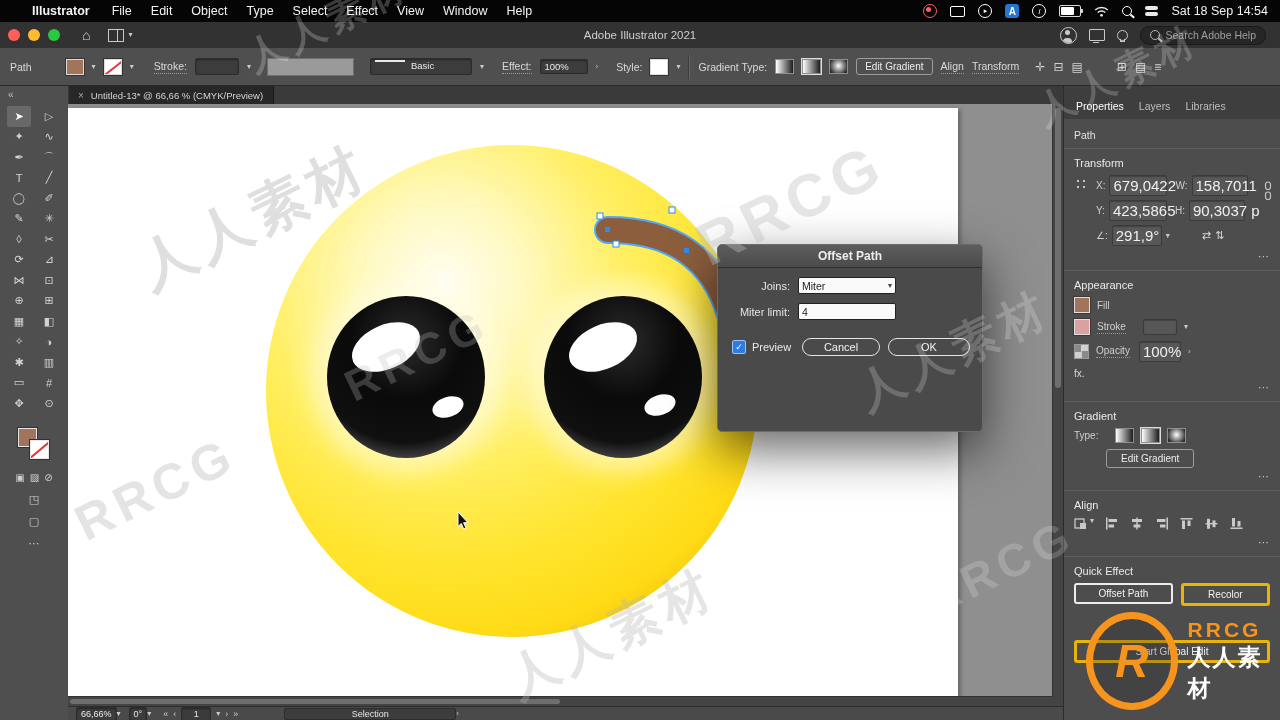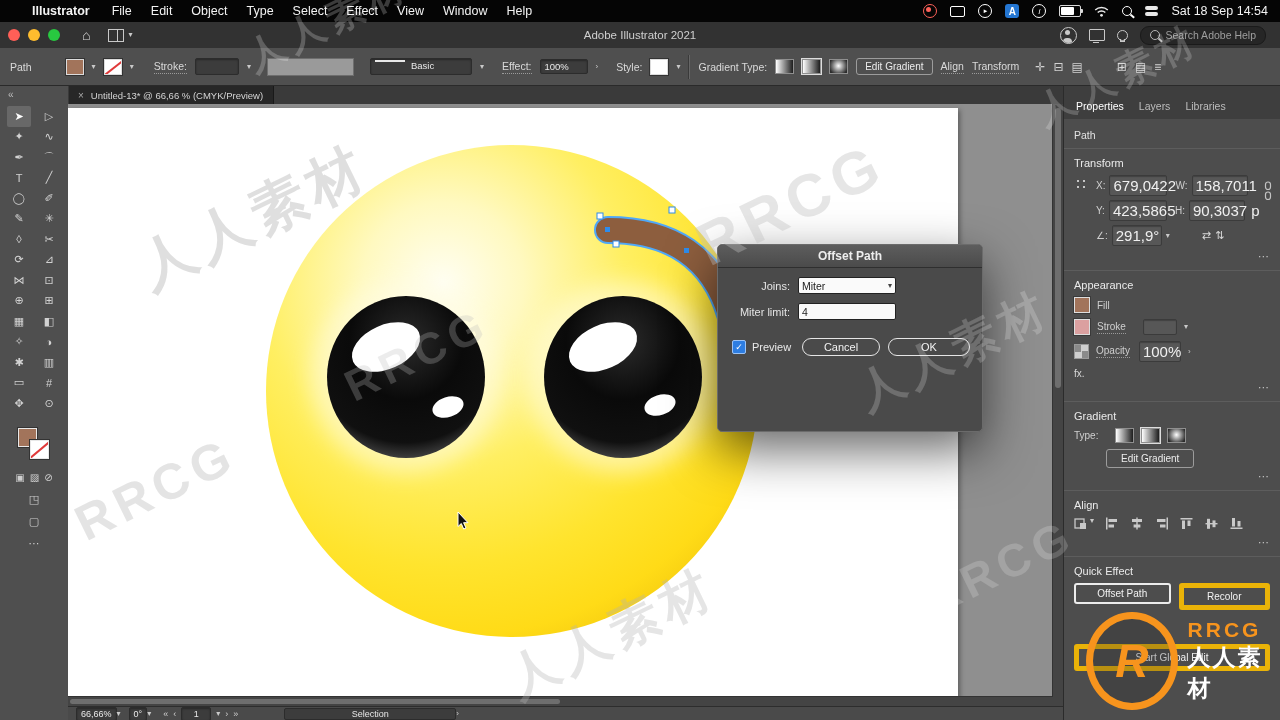--- a/index.html
+++ b/index.html
@@ -108,21 +108,21 @@
          padding:1px 3px;box-shadow:inset 0 1px 1px rgba(0,0,0,.25);white-space:nowrap;}
   .trow{display:flex;align-items:center;gap:4px;margin:4px 0 4px 22px;}
   .refgrid{position:absolute;left:0;top:2px;width:15px;height:15px;
            background-image:radial-gradient(#c6c6c6 1px,transparent 1.4px);background-size:6px 6px;background-position:1px 1px;}
   .chain{position:absolute;right:-4px;top:6px;}
   .arow{display:flex;align-items:center;gap:7px;margin:6px 0;}
   .psw{width:14px;height:14px;border:1px solid #dedede;box-shadow:0 0 0 1px #3a3a3a;}
   .checker{width:13px;height:13px;border:1px solid #9a9a9a;
            background:conic-gradient(#cfcfcf 25%,#8a8a8a 0 50%,#cfcfcf 0 75%,#8a8a8a 0);}
   .alicon{display:inline-block;}
-  .qabtn{border:5px solid #eab308;border-radius:3px;color:#f2f2f2;font-size:10px;padding:3px 0;text-align:center;white-space:nowrap;}
+  .qabtn{border:3px solid #eab308;border-radius:3px;color:#f2f2f2;font-size:10px;padding:3px 0;text-align:center;white-space:nowrap;}
   .qabtn.hl{border:2px solid #ececec;}
   .editgrad{border:1px solid #9c9c9c;border-radius:3px;color:#ececec;font-size:10px;padding:3px 14px;display:inline-block;margin-left:32px;}
   
   .dialog{left:717px;top:244px;width:264px;height:186px;background:#4a4a4a;border:1px solid #6b6b6b;border-radius:5px;
           box-shadow:0 18px 50px rgba(0,0,0,.6);z-index:50;color:#e9e9e9;font-size:11px;}
   .dtitle{height:22px;background:linear-gradient(#5d5d5d,#4b4b4b);border-bottom:1px solid #2f2f2f;border-radius:4px 4px 0 0;
           display:flex;align-items:center;justify-content:center;font-size:12px;color:#ededed;font-weight:bold;}
   .drow{display:flex;align-items:center;margin:9px 14px 0 0;}
   .dlabel{width:72px;text-align:right;margin-right:8px;color:#e4e4e4;}
   .dfield{width:98px;height:17px;background:#fafafa;border:1px solid #222;border-radius:2px;display:flex;align-items:center;

